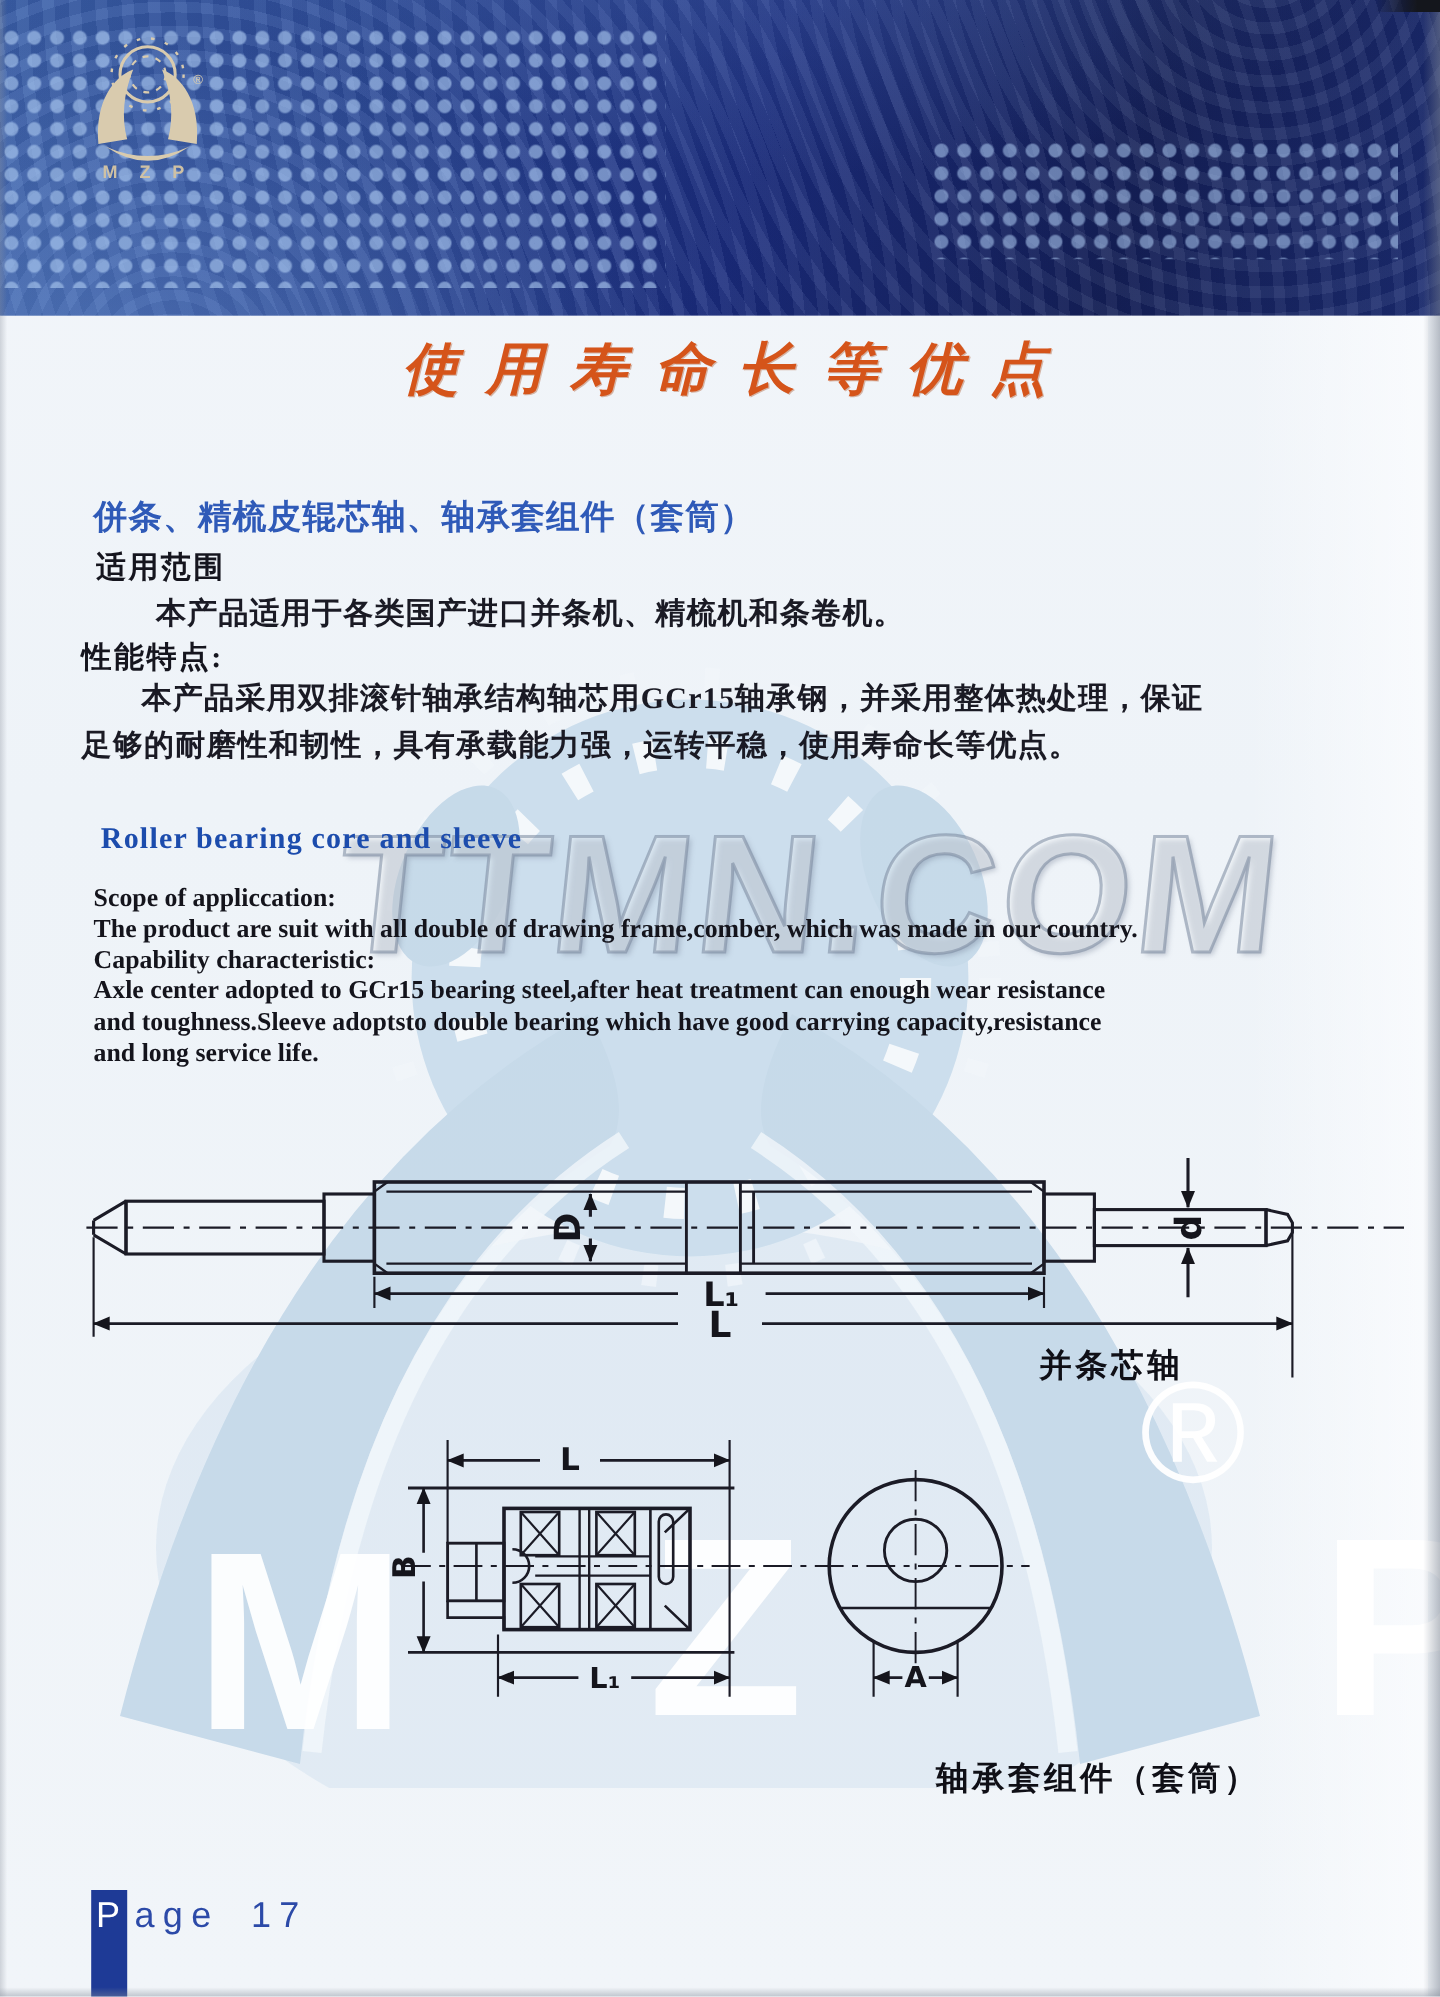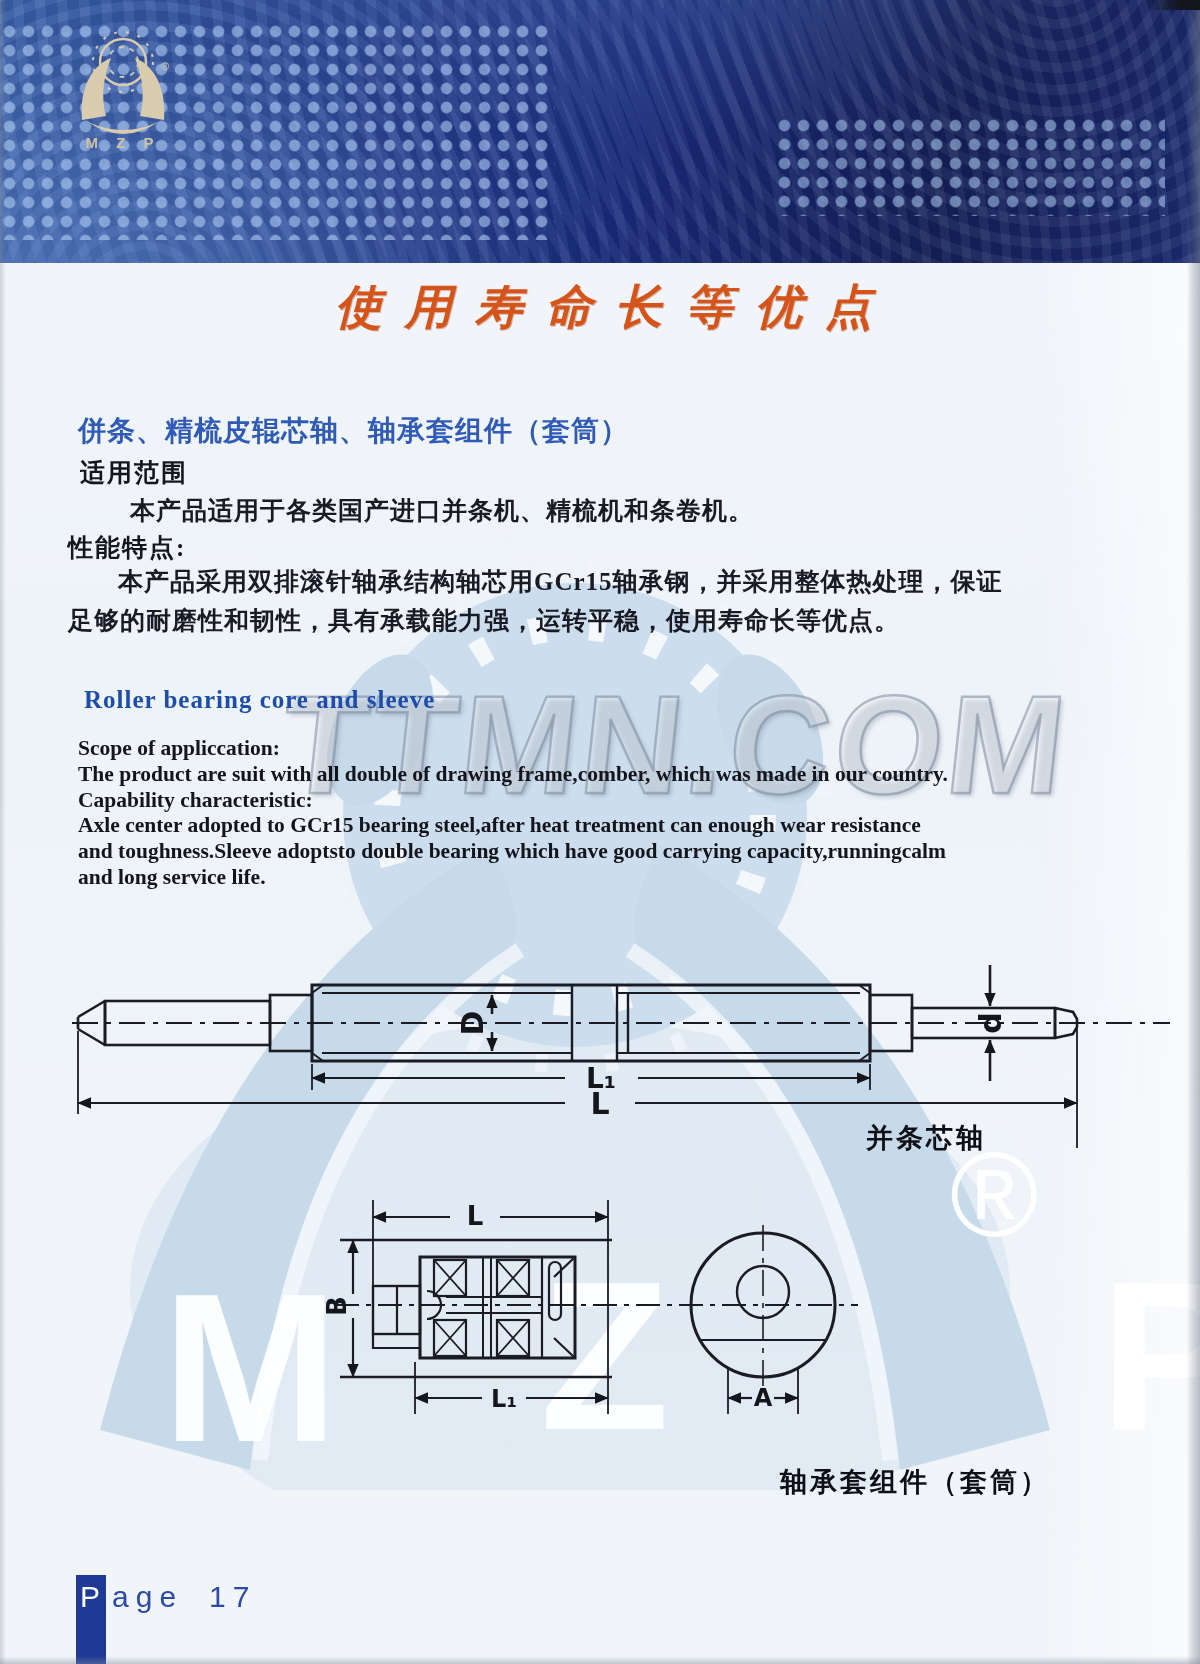--- a/index.html
+++ b/index.html
@@ -126,21 +126,21 @@
   <div class="abs cn-h" style="left:68px;top:531px">性能特点:</div>
   <div class="abs cn-p indent" style="left:68px;top:565px">本产品采用双排滚针轴承结构轴芯用GCr15轴承钢，并采用整体热处理，保证</div>
   <div class="abs cn-p" style="left:68px;top:604px">足够的耐磨性和韧性，具有承载能力强，运转平稳，使用寿命长等优点。</div>
 
   <div class="abs en-heading">Roller bearing core and sleeve</div>
   <div class="abs en-block">
     <div>Scope of appliccation:</div>
     <div>The product are suit with all double of drawing frame,comber, which was made in our country.</div>
     <div>Capability characteristic:</div>
     <div>Axle center adopted to GCr15 bearing steel,after heat treatment can enough wear resistance</div>
-    <div>and toughness.Sleeve adoptsto double bearing which have good carrying capacity,runningcalm</div>
+    <div>and toughness.Sleeve adoptsto double bearing which have good carrying capacity,resistance</div>
     <div>and long service life.</div>
   </div>
 
   <svg class="abs diagram" style="left:60px;top:918px" width="1120" height="246" viewBox="0 0 1120 246">
     <defs>
       <marker id="ar1" viewBox="0 0 12 10" refX="11.5" refY="5" markerWidth="14" markerHeight="12" orient="auto-start-reverse" markerUnits="userSpaceOnUse">
         <path d="M0 0L12 5L0 10Z" fill="#15151c"></path>
       </marker>
     </defs>
     <g stroke="#1b1b26" stroke-width="2.6" fill="none">

